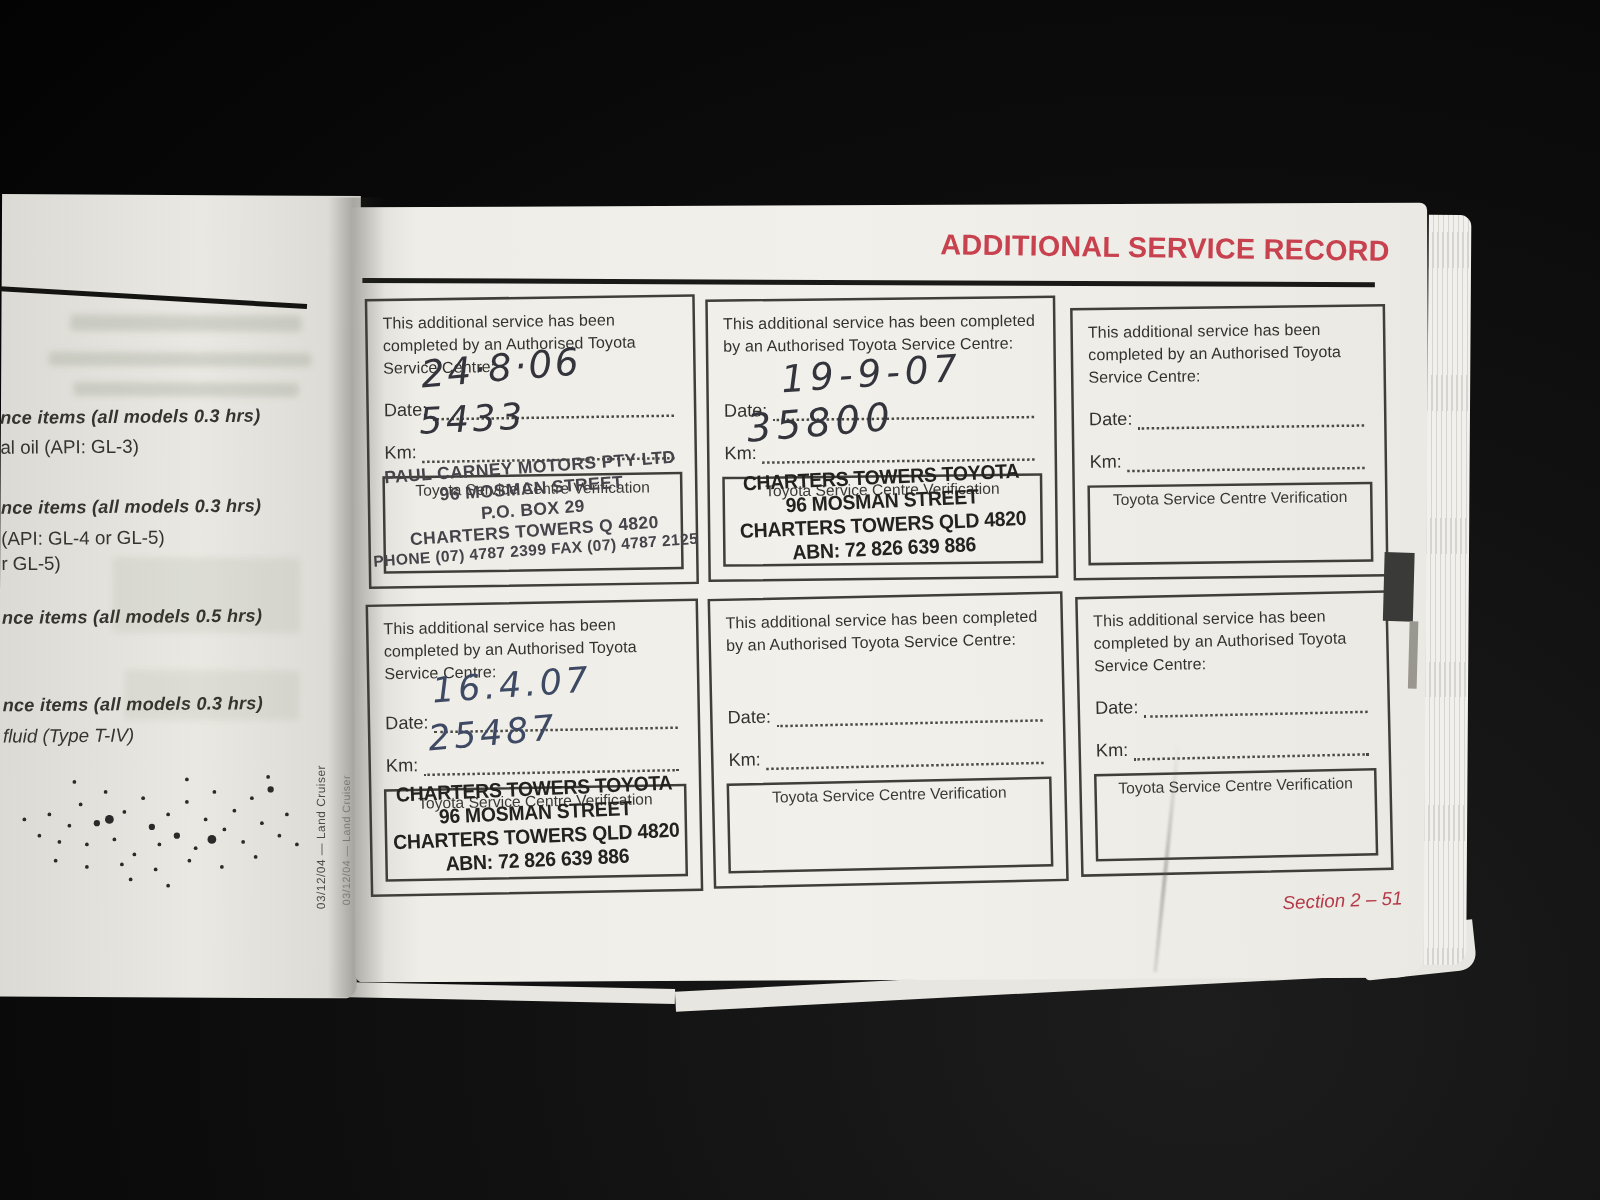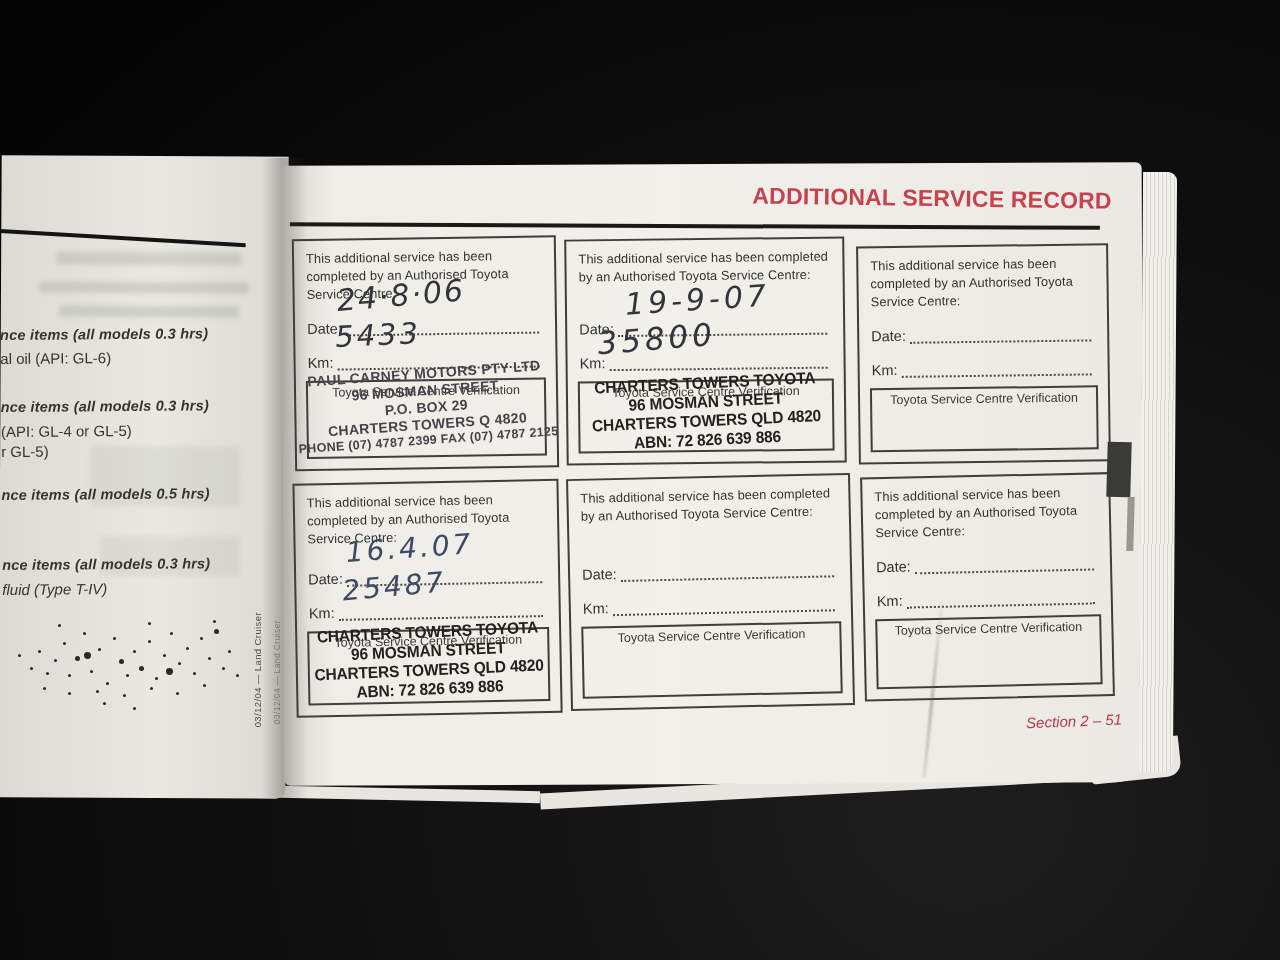--- a/index.html
+++ b/index.html
@@ -80,21 +80,21 @@
     <div class="showthrough" style="left:38px;top:126px;width:210px;height:11px;"></div>
     <div class="showthrough" style="left:58px;top:150px;width:180px;height:11px;"></div>
     <div class="showthrough" style="left:90px;top:290px;width:150px;height:60px;opacity:.5;"></div>
     <div class="showthrough" style="left:100px;top:380px;width:140px;height:40px;opacity:.45;"></div>
   </div>
 
   <div class="lp-bar"></div>
 
   <div class="lp-text">
     <div class="lp-line bi" style="top:0;">nce items (all models 0.3 hrs)</div>
-    <div class="lp-line" style="top:23px;">al oil (API: GL-6)</div>
+    <div class="lp-line" style="top:23px;">al oil (API: GL-3)</div>
     <div class="lp-line bi" style="top:72px;">nce items (all models 0.3 hrs)</div>
     <div class="lp-line" style="top:96px;">(API: GL-4 or GL-5)</div>
     <div class="lp-line" style="top:116px;text-align:center;">r GL-5)</div>
     <div class="lp-line bi" style="top:160px;">nce items (all models 0.5 hrs)</div>
     <div class="lp-line bi" style="top:230px;">nce items (all models 0.3 hrs)</div>
     <div class="lp-line" style="top:254px;font-style:italic;">fluid (Type T-IV)</div>
   </div>
 
   <div class="ink-dots" style="left:8px;top:612px;
     box-shadow:10px 42px 0 0 #2b2a28,22px 55px 0 0 #2b2a28,30px 38px 0 0 #2b2a28,38px 60px 0 0 #2b2a28,

